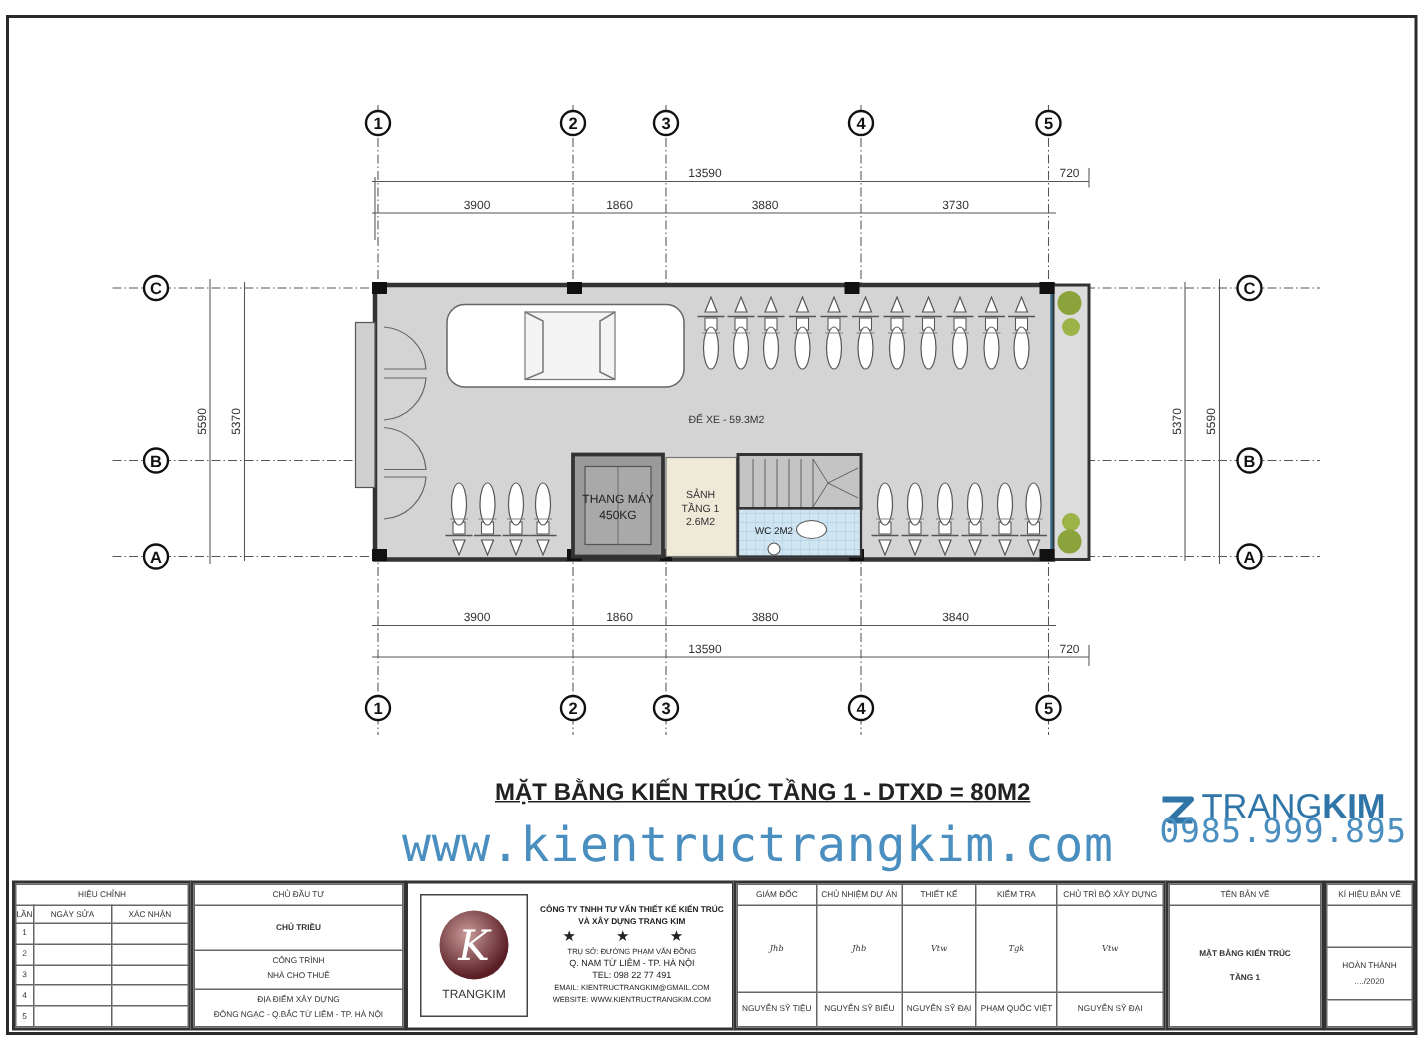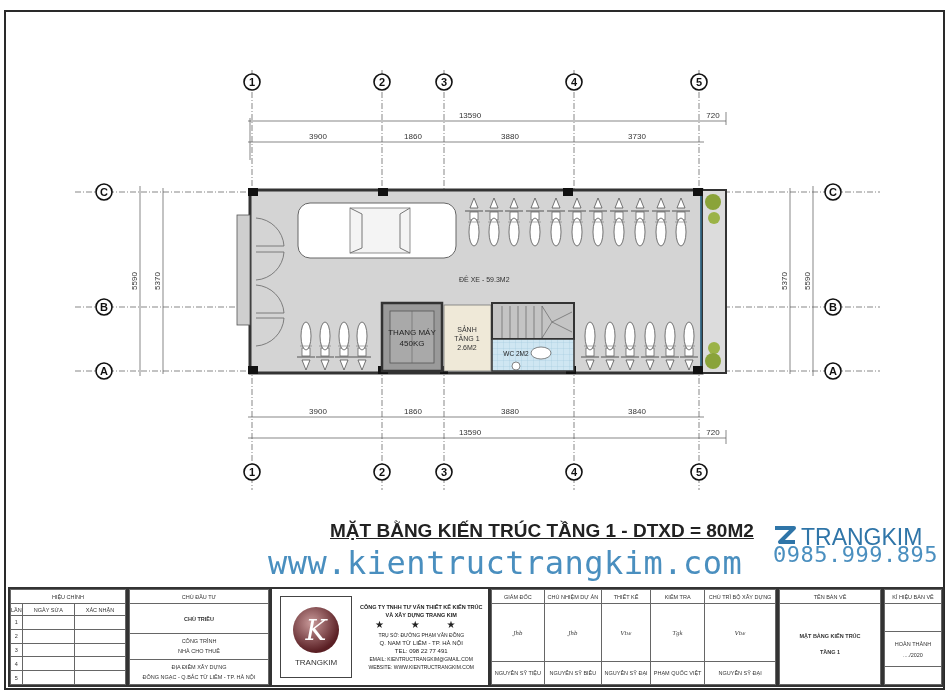--- a/index.html
+++ b/index.html
@@ -1,22 +1,22 @@
 <!DOCTYPE html>
 <html><head>
 <meta charset="utf-8">
 <style>
   html, body { margin:0; padding:0; background:#fff; }
   body { width:950px; height:698px; position:relative; overflow:hidden; font-family:"Liberation Sans", sans-serif; color:#222; }
   .frame { position:absolute; left:4px; top:10px; width:941px; height:680px; border:2px solid #2a2a2a; box-sizing:border-box; }
   svg.plan { position:absolute; left:0; top:0; }
-  .title { position:absolute; left:330px; top:520px; font-weight:bold; font-size:19px; text-decoration:underline; letter-spacing:0px; color:#222; }
+  .title { position:absolute; left:330px; top:520px; font-weight:bold; font-size:16px; text-decoration:underline; letter-spacing:0px; color:#222; }
   .website { position:absolute; left:268px; top:544px; font-family:"DejaVu Sans Mono", monospace; font-size:32px; color:#4a8fbf; letter-spacing:0.5px; }
-  .brand { position:absolute; left:772px; top:524px; display:flex; align-items:flex-start; color:#2f75a8; font-size:23px; }
-  .brand .kim { font-weight:normal; }
+  .brand { position:absolute; left:772px; top:524px; display:flex; align-items:flex-end; color:#2f75a8; font-size:23px; }
+  .brand .kim { font-weight:bold; }
   .brand-logo { width:26px; height:22px; margin-right:3px; }
   .phone { position:absolute; left:773px; top:542px; font-family:"DejaVu Sans Mono", monospace; font-size:22px; color:#4a8fbf; letter-spacing:0.5px; }
 
   .tb { position:absolute; top:587px; height:100px; border:2px solid #333; box-sizing:border-box; background:#fff; }
   .tb table { border-collapse:collapse; width:100%; height:100%; }
   .tb td { border:1px solid #666; font-size:5.5px; text-align:center; padding:0; color:#333; }
   .cell-head { height:14px; }
   .sig { font-family:"DejaVu Serif", serif; font-style:italic; font-size:20px; color:#111; }
   .company { display:flex; align-items:center; height:100%; }
   .logo-box { width:70px; height:80px; border:1px solid #444; margin:6px 8px; display:flex; flex-direction:column; align-items:center; justify-content:center; }

